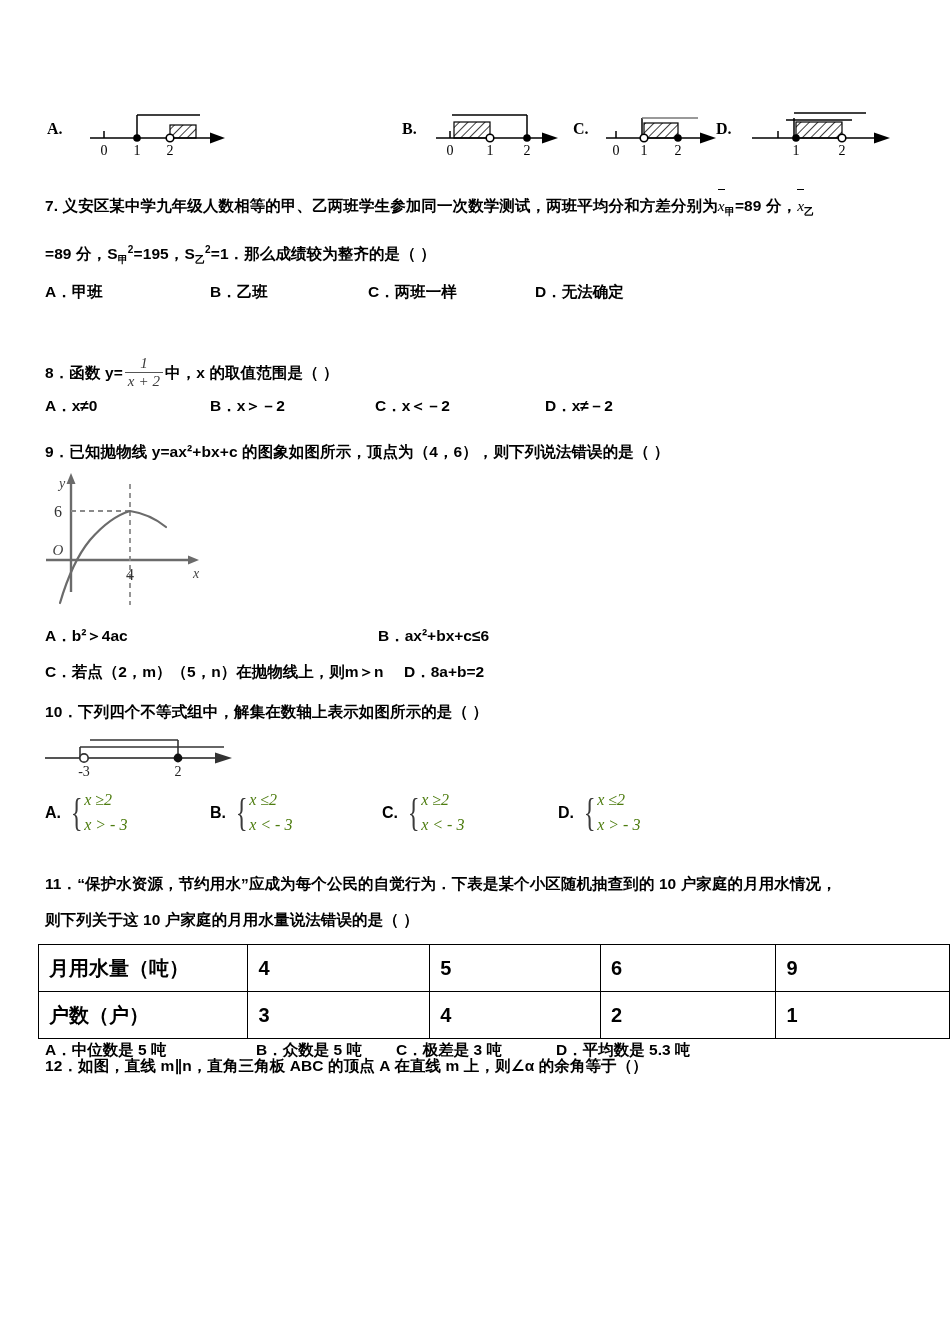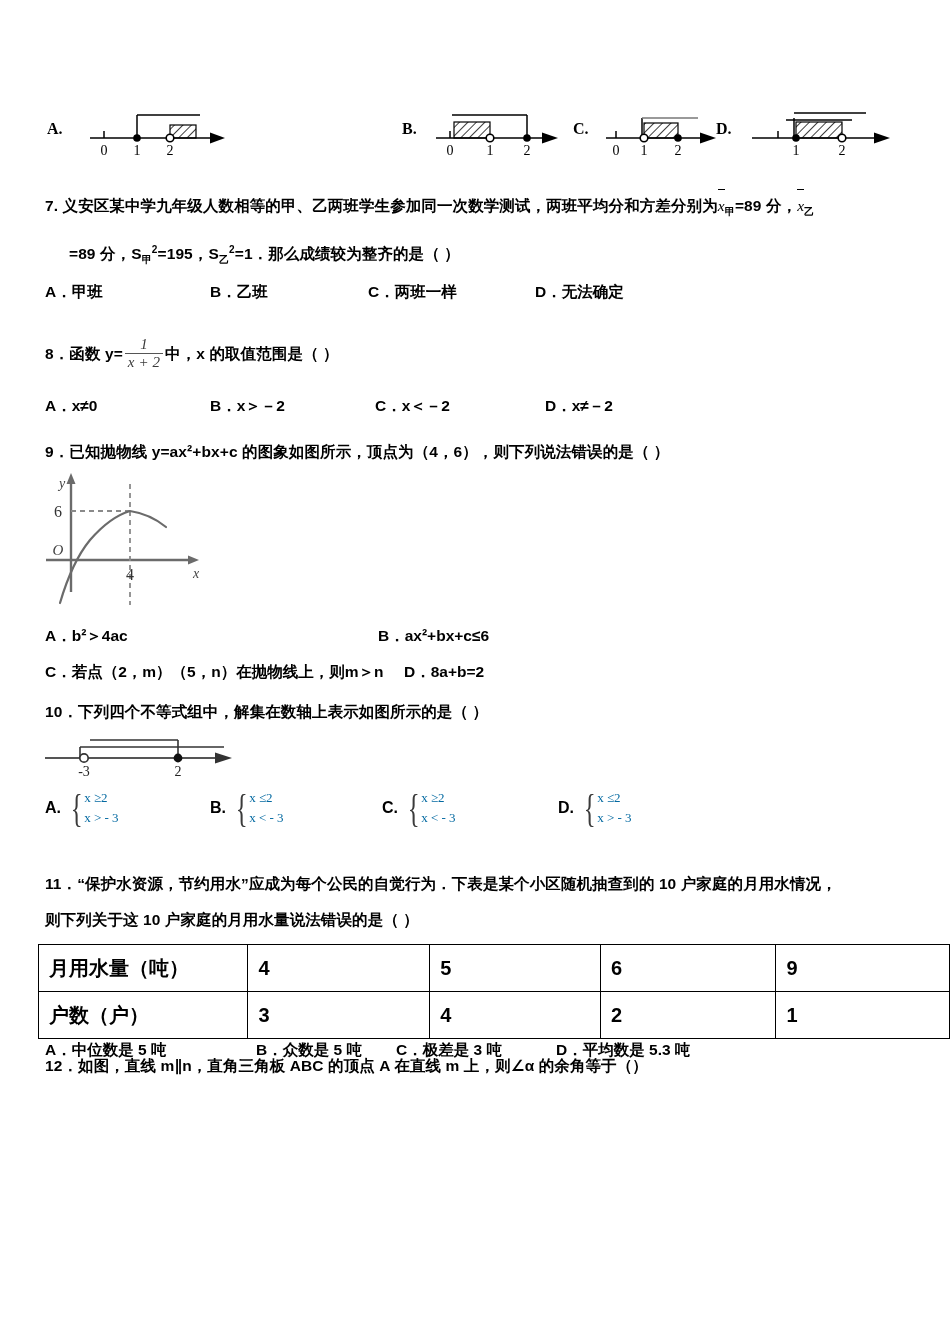--- a/index.html
+++ b/index.html
@@ -102,23 +102,24 @@
   }
   .sys .brace {
     font-size: 40px;
     font-weight: 300;
     line-height: 0.88;
     color: #3b3b3b;
     transform: scaleX(0.62);
     margin-right: -2px;
   }
   .sys .rows {
-    font-size: 13px;
+    font-style: italic;
+    font-size: 16px;
     line-height: 1.55;
-    color: #0369a1;
+    color: #4d7c0f;
   }
   .sys .rows div { white-space: nowrap; }
 
   
   table.water {
     position: absolute;
     border-collapse: collapse;
     font-family: "Liberation Sans","DejaVu Sans",sans-serif;
     font-weight: bold;
     font-size: 20px;
@@ -233,38 +234,38 @@
       <text x="48" y="57" font-family="Liberation Serif, serif" font-size="14" text-anchor="middle" fill="#000">1</text>
       <text x="94" y="57" font-family="Liberation Serif, serif" font-size="14" text-anchor="middle" fill="#000">2</text>
     </svg>
   </div>
 
   <div class="q-text" style="left:45px; top:194px;">
     <span>7.</span>
     <span>义安区某中学九年级人数相等的甲、乙两班学生参加同一次数学测试，两班平均分和方差分别为</span><span class="xbar">x</span><sub class="sm">甲</sub><span>=89 分，</span><span class="xbar">x</span><sub class="sm">乙</sub>
   </div>
 
-  <div class="q-text" style="left:45px; top:242px;margin-left:24px;">
+  <div class="q-text" style="left:45px; top:242px;">
     <span>=89 分，S</span><sub class="sm">甲</sub><sup class="sm">2</sup><span>=195，S</span><sub class="sm">乙</sub><sup class="sm">2</sup><span>=1．那么成绩较为整齐的是（    ）</span>
   </div>
 
   <div class="opt" style="left:45px; top:282px;">
     <span>A．</span><span>甲班</span>
   </div>
   <div class="opt" style="left:210px; top:282px;">
     <span>B．</span><span>乙班</span>
   </div>
   <div class="opt" style="left:368px; top:282px;">
     <span>C．</span><span>两班一样</span>
   </div>
   <div class="opt" style="left:535px; top:282px;">
     <span>D．</span><span>无法确定</span>
   </div>
 
-  <div class="q-text" style="left:45px; top:336px;">
+  <div class="q-text" style="left:45px; top:355px;">
     <span>8．</span><span>函数 y=</span><span class="frac"><span class="num">1</span><span class="den">x + 2</span></span><span>中，x 的取值范围是（    ）</span>
   </div>
 
   <div class="opt" style="left:45px; top:396px;">
     <span>A．</span><span>x≠0</span>
   </div>
   <div class="opt" style="left:210px; top:396px;">
     <span>B．</span><span>x＞－2</span>
   </div>
   <div class="opt" style="left:375px; top:396px;">

